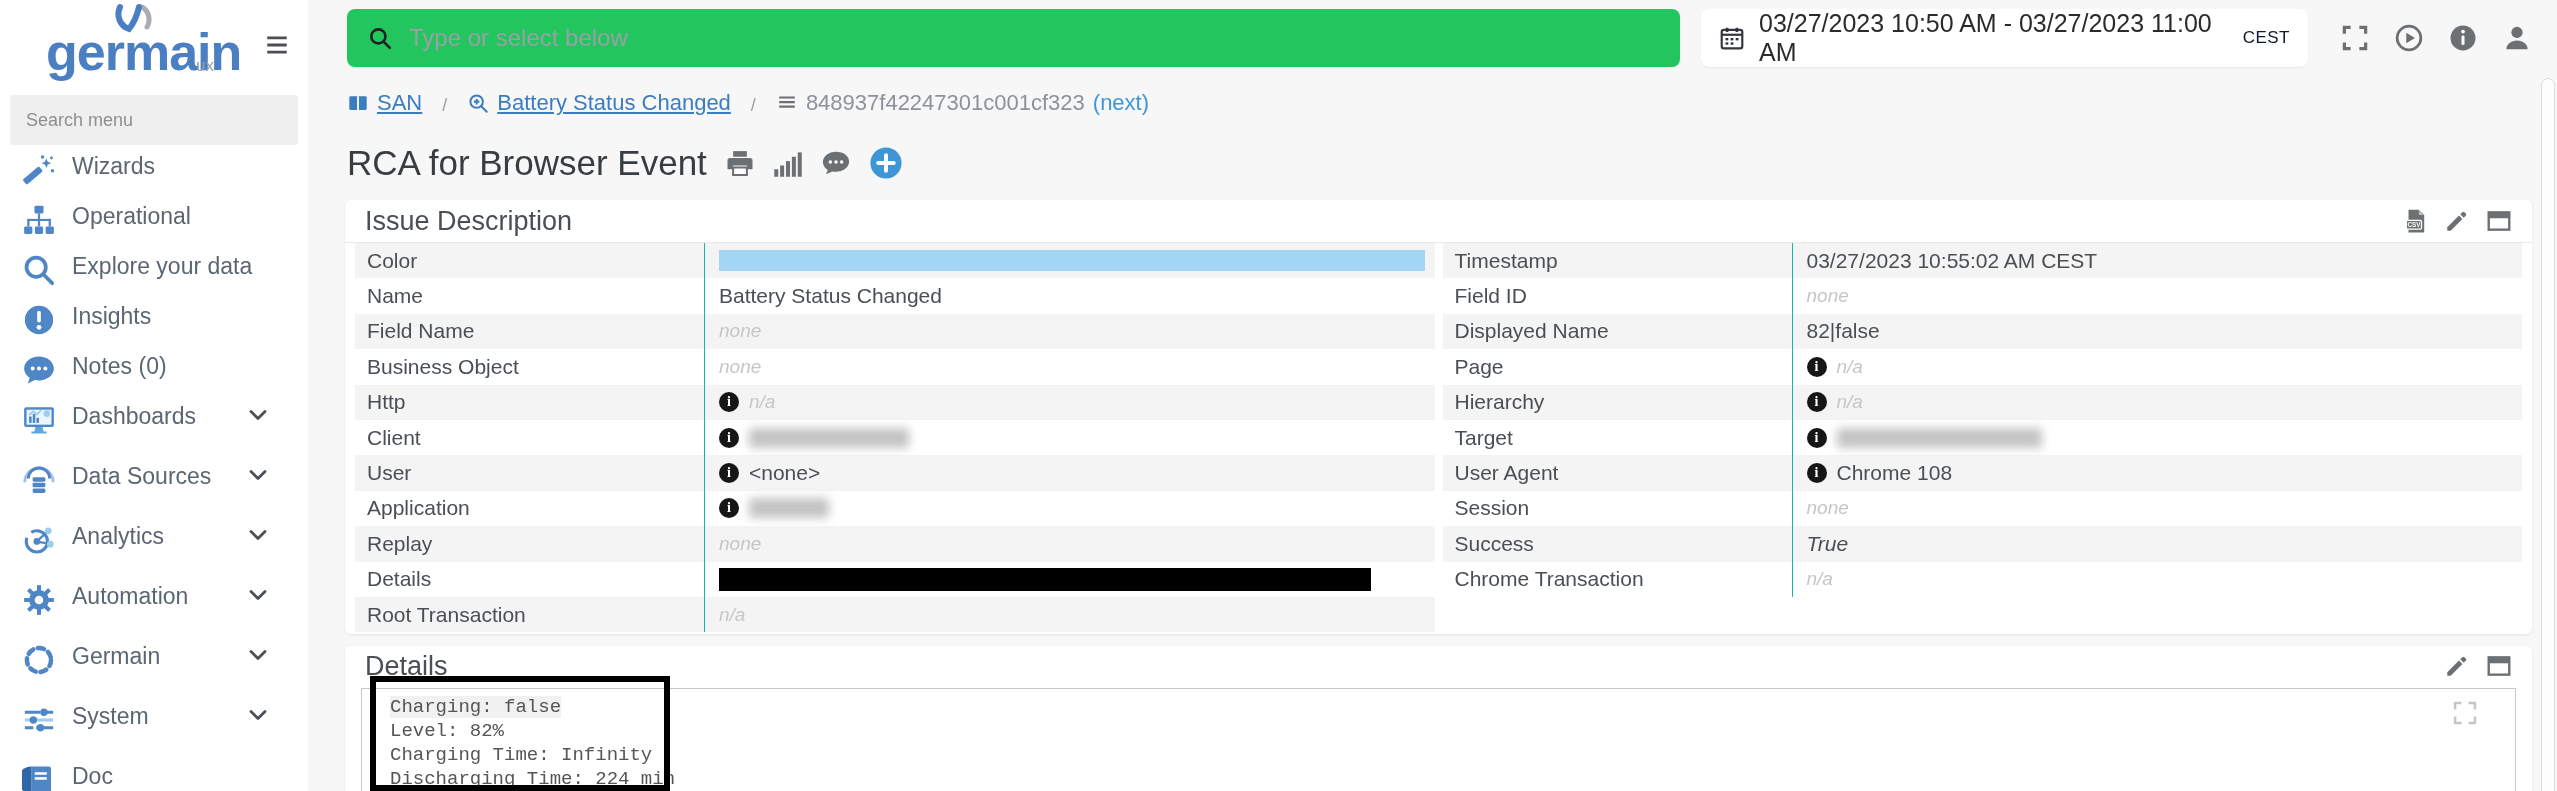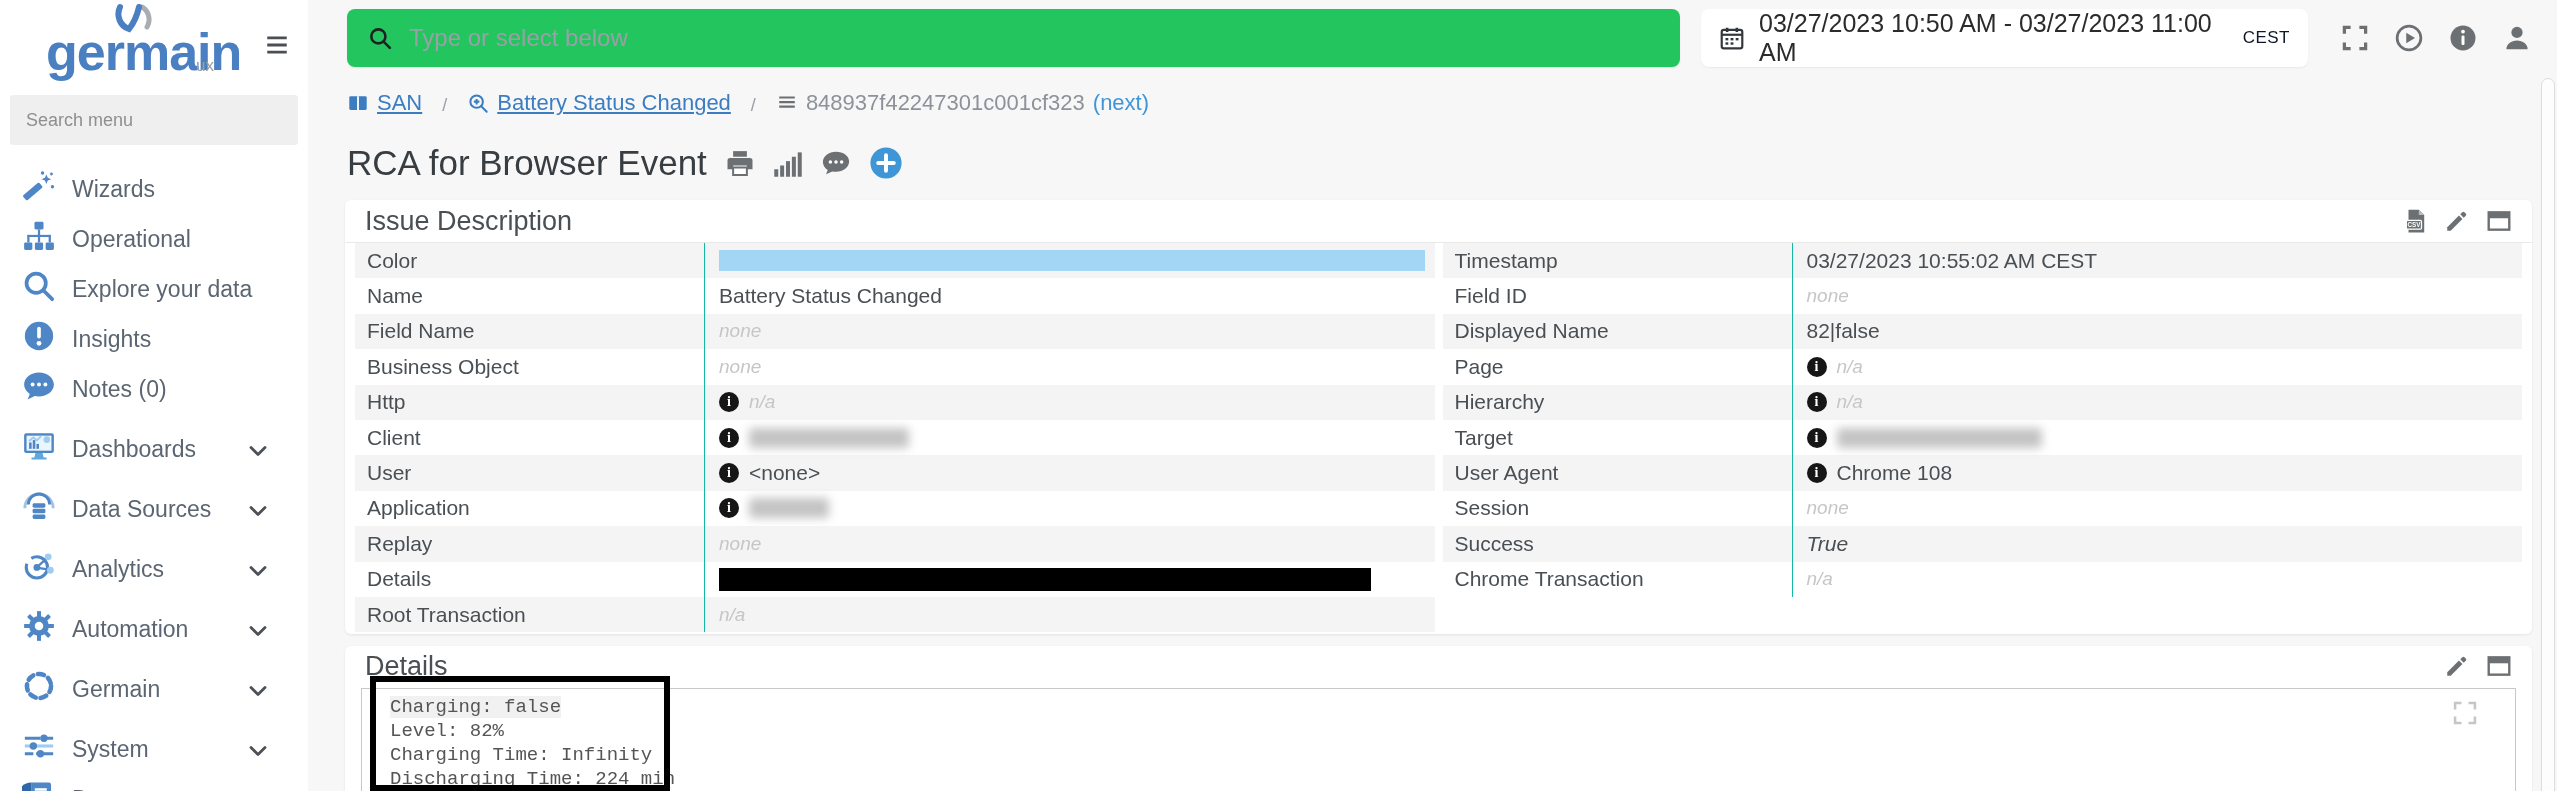--- a/index.html
+++ b/index.html
@@ -11,21 +11,21 @@
   .logo-wrap{position:relative;height:95px;}
   .wordmark{position:absolute;left:46px;top:26px;font-size:52px;font-weight:bold;color:#4a7fc1;letter-spacing:-1px;line-height:1;}
   .wordmark-sub{position:absolute;left:196px;top:56px;font-size:17px;color:#9aa0a6;}
   .swoosh{position:absolute;left:110px;top:0px;width:52px;height:44px;}
   .hamburger{position:absolute;right:16px;top:32px;width:30px;height:26px;cursor:pointer;}
   .hamburger svg{width:100%;height:100%;}
   .side-search{display:block;margin:0 10px;width:288px;height:50px;background:#efefef;border:none;border-radius:3px;
        padding:0 16px;box-sizing:border-box;font-size:18px;color:#555;font-family:inherit;outline:none;}
   .side-search::placeholder{color:#8f8f8f;}
   .side-menu{margin-top:8px;}
-  .side-item{display:flex;align-items:flex-end;height:50px;padding:0 22px;color:#5b6672;font-size:23px;cursor:pointer;}
+  .side-item{display:flex;align-items:flex-start;height:50px;padding:0 22px;color:#5b6672;font-size:23px;cursor:pointer;}
   .side-item.has-chevron{height:60px;}
   .side-item .icn{width:34px;height:34px;margin-right:16px;flex:none;}
   .icn svg{width:100%;height:100%;display:block;}
   .side-item .chev{margin-left:auto;width:24px;height:24px;}
 
   
   .main{position:absolute;left:308px;top:0;width:2249px;height:791px;}
   .topbar{display:flex;align-items:center;height:76px;padding-left:39px;}
   .searchbox{width:1333px;height:58px;background:#22c55e;border-radius:8px;display:flex;align-items:center;
        padding:0 20px;box-sizing:border-box;box-shadow:0 1px 2px rgba(0,0,0,.06);}

